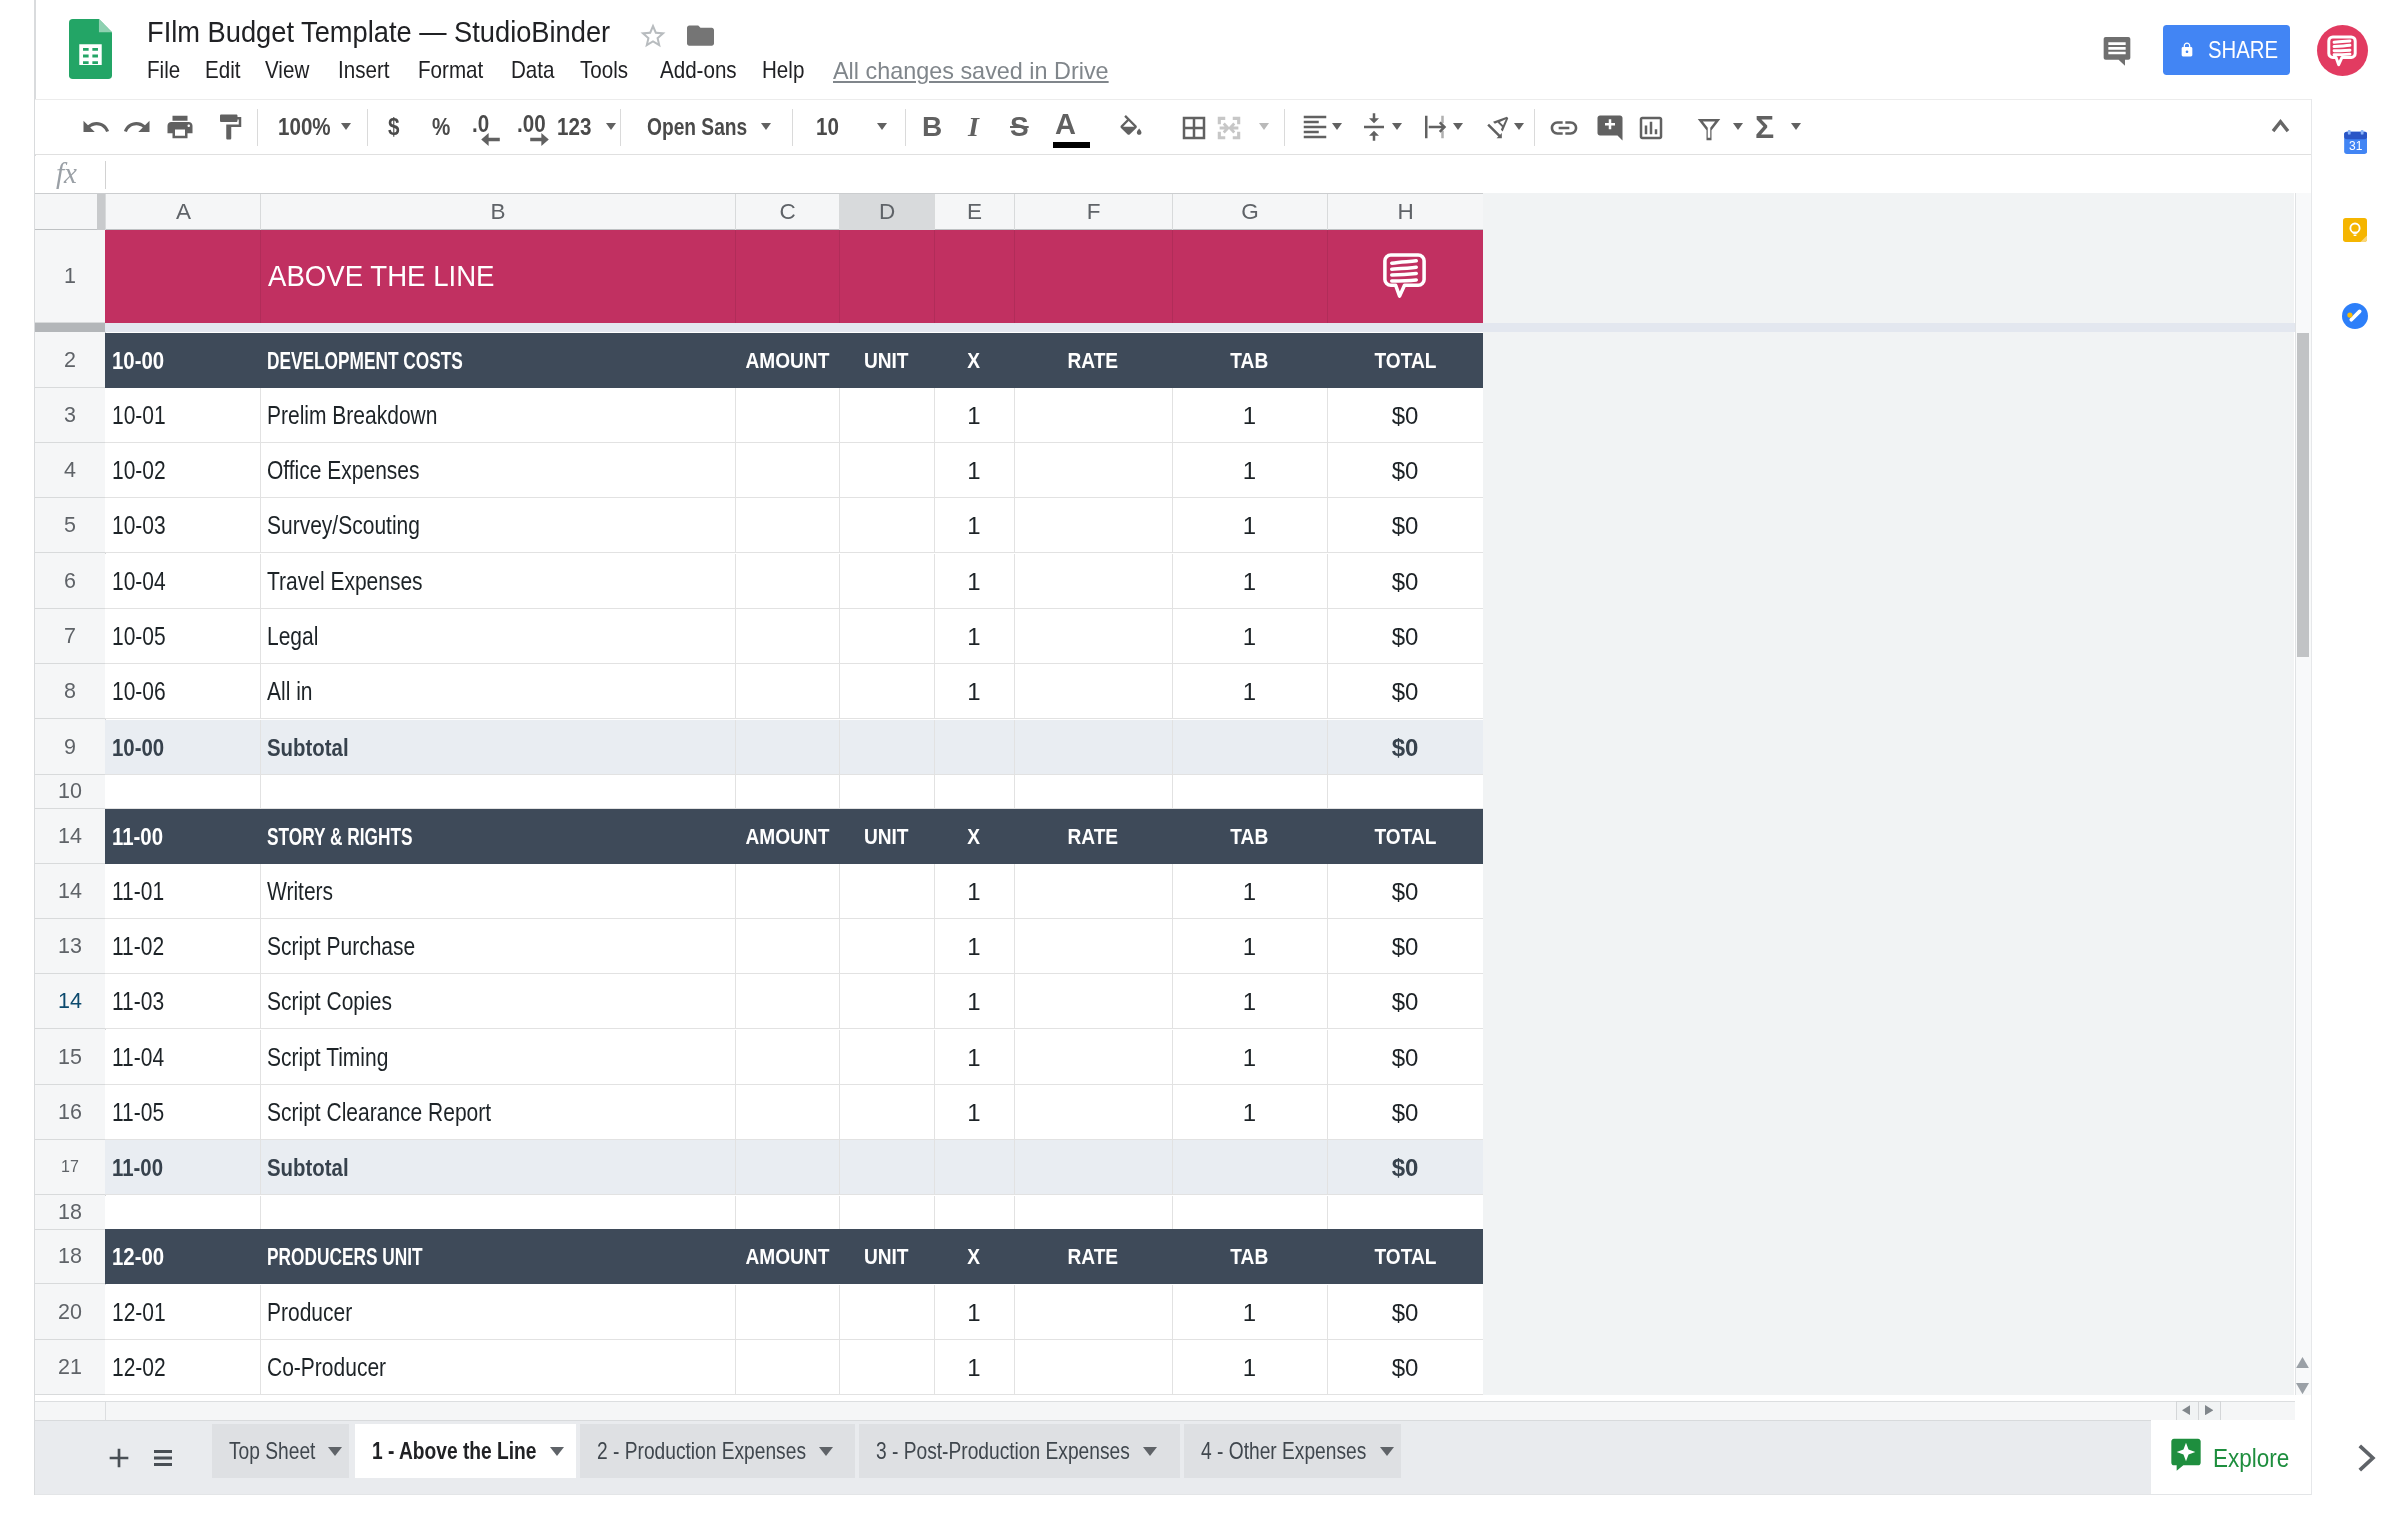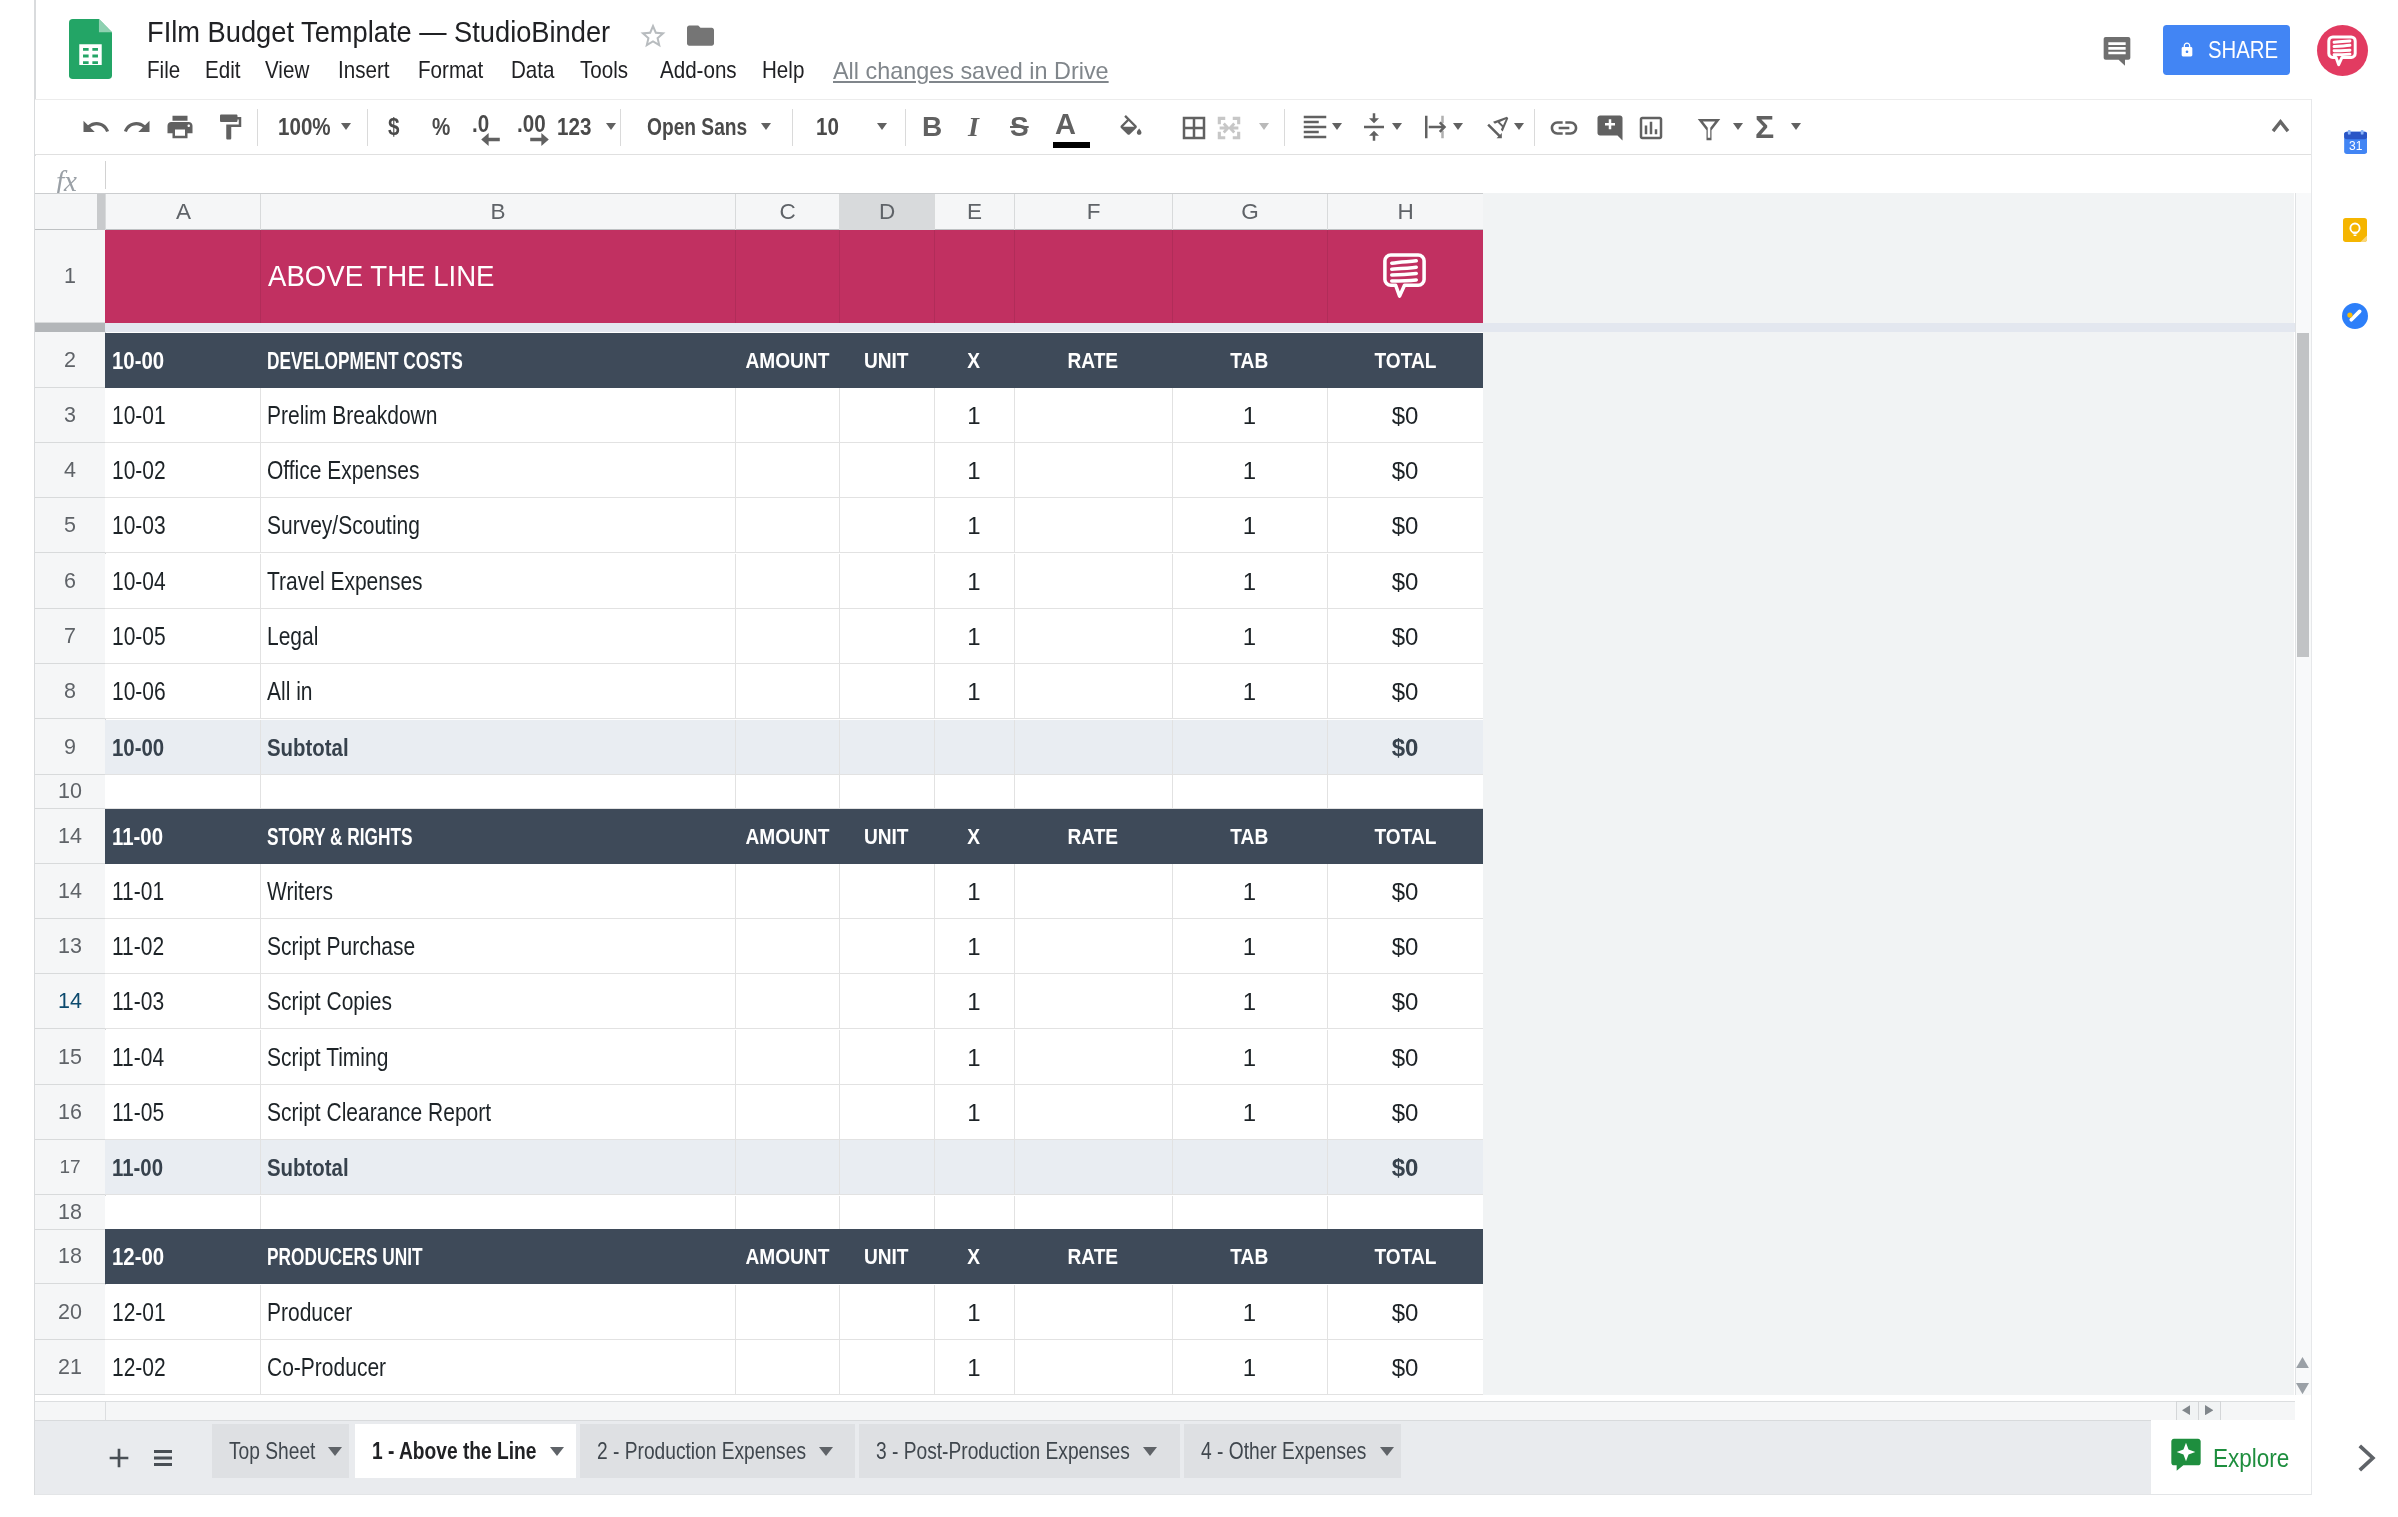--- a/index.html
+++ b/index.html
@@ -132,21 +132,21 @@
 <svg class="ab" style="left:1694px;top:114px;" width="30" height="30" viewBox="0 0 24 24" fill="#616161">
     <path d="M3 4h18l-7 9v8h-4v-8L3 4zm4.1 2L11 11v8h2v-8l3.9-5H7.1z"></path>
   </svg>
 <div class="ab" style="left:1733px;top:123px;width:0;height:0;border-left:5.6px solid transparent;border-right:5.6px solid transparent;border-top:7.5px solid #616161;"></div>
 <div class="ab" style="left:1755px;top:109px;font-size:32px;color:#616161;font-weight:bold;">Σ</div>
 <div class="ab" style="left:1791px;top:123px;width:0;height:0;border-left:5.6px solid transparent;border-right:5.6px solid transparent;border-top:7.5px solid #616161;"></div>
 <svg class="ab" style="left:2271px;top:119px;" width="19" height="14" viewBox="0 0 20 15">
     <path d="M2 13L10 3l8 10" fill="none" stroke="#666" stroke-width="3.6"></path>
   </svg>
 <div class="ab" style="left:35px;top:156px;width:2260px;height:37px;background:#fff;"></div>
-<div class="ab" style="left:56px;top:157px;font-size:29px;color:#9aa0a6;font-style:italic;font-family:'Liberation Serif',serif;margin-top:8px;">fx</div>
+<div class="ab" style="left:56px;top:157px;font-size:29px;color:#9aa0a6;font-style:italic;font-family:'Liberation Serif',serif;">fx</div>
 <div class="ab" style="left:105px;top:161px;width:0.9px;height:28px;background:#d2d2d2;"></div>
 <div class="ab" style="left:1483px;top:193px;width:811px;height:1202px;background:#f1f3f4;"></div>
 <div class="ab" style="left:35px;top:193px;width:1448px;height:37px;background:#f5f6f7;border-top:0.9px solid #cbcdcf;border-bottom:1.9px solid #bec1c3;"></div>
 <div class="cell ctr" style="left:105px;top:194px;width:156px;height:36px;font-size:22.5px;color:#5f6368;background:transparent;border-left:0.9px solid #d8dadb;">A</div>
 <div class="cell ctr" style="left:260px;top:194px;width:475px;height:36px;font-size:22.5px;color:#5f6368;background:transparent;border-left:0.9px solid #d8dadb;">B</div>
 <div class="cell ctr" style="left:735px;top:194px;width:104px;height:36px;font-size:22.5px;color:#5f6368;background:transparent;border-left:0.9px solid #d8dadb;">C</div>
 <div class="cell ctr" style="left:839px;top:194px;width:95px;height:36px;font-size:22.5px;color:#5f6368;background:#d8dadc;border-left:0.9px solid #d8dadb;">D</div>
 <div class="cell ctr" style="left:934px;top:194px;width:80px;height:36px;font-size:22.5px;color:#5f6368;background:transparent;border-left:0.9px solid #d8dadb;">E</div>
 <div class="cell ctr" style="left:1014px;top:194px;width:158px;height:36px;font-size:22.5px;color:#5f6368;background:transparent;border-left:0.9px solid #d8dadb;">F</div>
 <div class="cell ctr" style="left:1172px;top:194px;width:155px;height:36px;font-size:22.5px;color:#5f6368;background:transparent;border-left:0.9px solid #d8dadb;">G</div>
@@ -181,21 +181,21 @@
 <div class="cell ctr" style="left:35px;top:609px;width:70px;height:55px;font-size:21.5px;color:#5f6368;border-bottom:0.9px solid #d8dadb;">7</div>
 <div class="cell ctr" style="left:35px;top:664px;width:70px;height:55px;font-size:21.5px;color:#5f6368;border-bottom:0.9px solid #d8dadb;">8</div>
 <div class="cell ctr" style="left:35px;top:720px;width:70px;height:55px;font-size:21.5px;color:#5f6368;border-bottom:0.9px solid #d8dadb;">9</div>
 <div class="cell ctr" style="left:35px;top:775px;width:70px;height:34px;font-size:21.5px;color:#5f6368;border-bottom:0.9px solid #d8dadb;">10</div>
 <div class="cell ctr" style="left:35px;top:809px;width:70px;height:55px;font-size:21.5px;color:#5f6368;border-bottom:0.9px solid #d8dadb;">14</div>
 <div class="cell ctr" style="left:35px;top:864px;width:70px;height:55px;font-size:21.5px;color:#5f6368;border-bottom:0.9px solid #d8dadb;">14</div>
 <div class="cell ctr" style="left:35px;top:919px;width:70px;height:55px;font-size:21.5px;color:#5f6368;border-bottom:0.9px solid #d8dadb;">13</div>
 <div class="cell ctr" style="left:35px;top:974px;width:70px;height:55px;font-size:21.5px;color:#0c4a6e;border-bottom:0.9px solid #d8dadb;">14</div>
 <div class="cell ctr" style="left:35px;top:1030px;width:70px;height:55px;font-size:21.5px;color:#5f6368;border-bottom:0.9px solid #d8dadb;">15</div>
 <div class="cell ctr" style="left:35px;top:1085px;width:70px;height:55px;font-size:21.5px;color:#5f6368;border-bottom:0.9px solid #d8dadb;">16</div>
-<div class="cell ctr" style="left:35px;top:1140px;width:70px;height:55px;font-size:19px;color:#5f6368;border-bottom:0.9px solid #d8dadb;">17</div>
+<div class="cell ctr" style="left:35px;top:1140px;width:70px;height:55px;font-size:16px;color:#5f6368;border-bottom:0.9px solid #d8dadb;">17</div>
 <div class="cell ctr" style="left:35px;top:1196px;width:70px;height:34px;font-size:21.5px;color:#5f6368;border-bottom:0.9px solid #d8dadb;">18</div>
 <div class="cell ctr" style="left:35px;top:1229px;width:70px;height:55px;font-size:21.5px;color:#5f6368;border-bottom:0.9px solid #d8dadb;">18</div>
 <div class="cell ctr" style="left:35px;top:1285px;width:70px;height:55px;font-size:21.5px;color:#5f6368;border-bottom:0.9px solid #d8dadb;">20</div>
 <div class="cell ctr" style="left:35px;top:1340px;width:70px;height:55px;font-size:21.5px;color:#5f6368;border-bottom:0.9px solid #d8dadb;">21</div>
 <div class="ab" style="left:105px;top:333px;width:1378px;height:55px;background:#3e4a59;"></div>
 <div class="ab" style="left:112px;top:333px;height:55px;display:flex;align-items:center;font-size:24px;font-weight:bold;color:#fff;transform:scaleX(.85);transform-origin:0 50%;">10-00</div>
 <div class="ab" style="left:267px;top:333px;height:55px;display:flex;align-items:center;font-size:24px;font-weight:bold;color:#fff;transform:scaleX(.72);transform-origin:0 50%;white-space:nowrap;">DEVELOPMENT COSTS</div>
 <div class="cell ctr" style="left:735px;top:333px;width:104px;height:55px;font-size:22.5px;font-weight:bold;color:#fff;">
     <span style="transform:scaleX(.85);">AMOUNT</span>
   </div>

